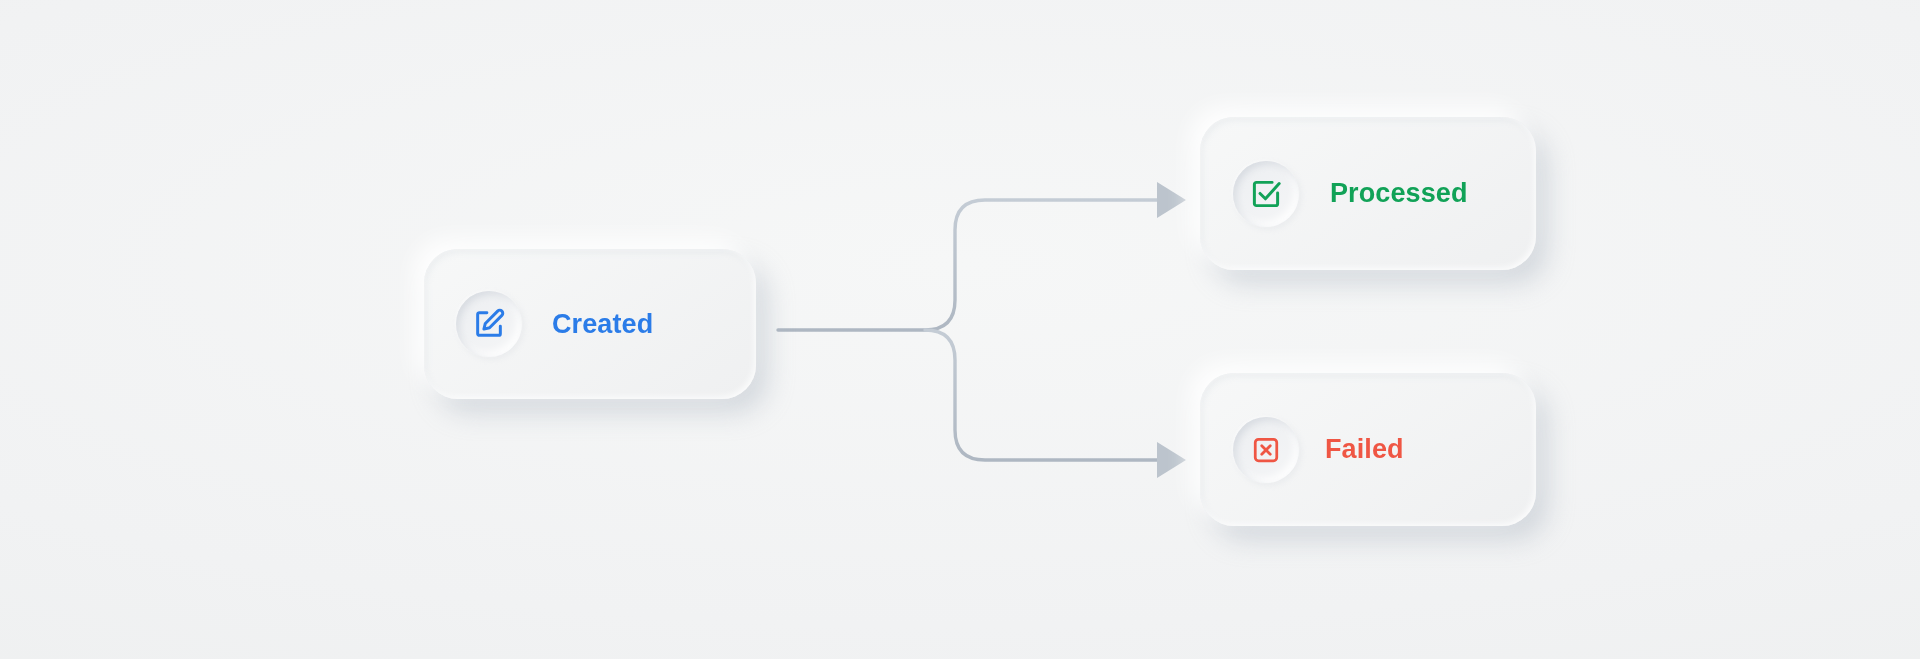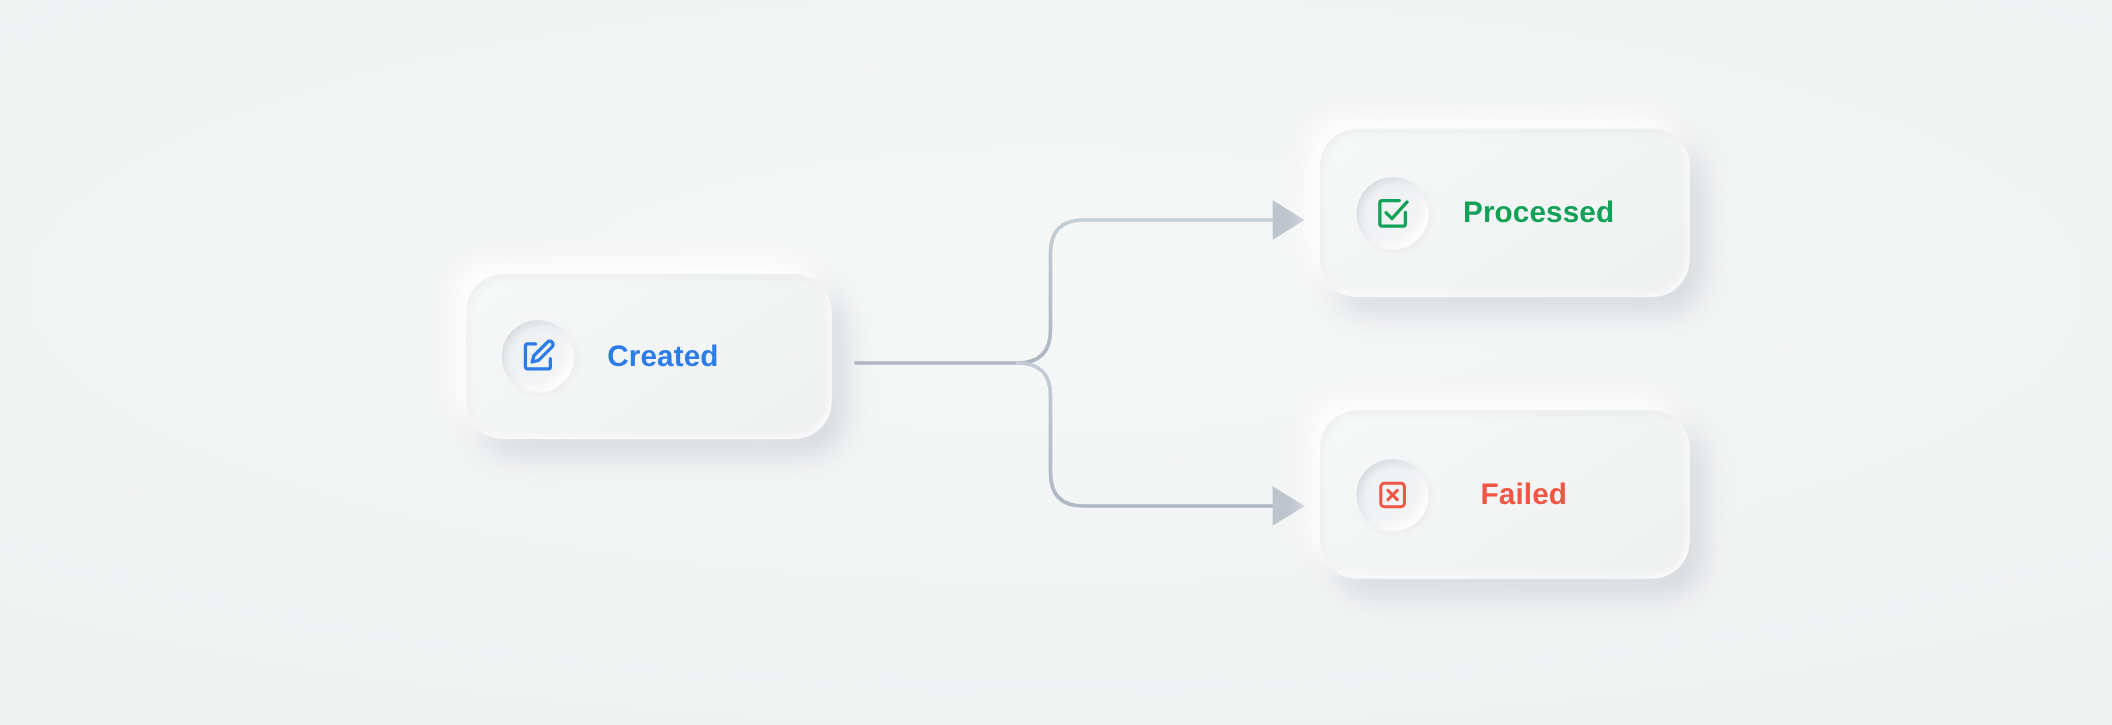--- a/index.html
+++ b/index.html
@@ -96,21 +96,21 @@
   #node-processed .node-label { margin-left: 31px; color: #11a257; }
 
   #node-failed {
     left: 1200px;
     top: 373px;
     width: 336px;
     height: 153px;
     padding-left: 33px;
     box-sizing: border-box;
   }
-  #node-failed .node-label { margin-left: 47px; color: #ef5644; }
+  #node-failed .node-label { margin-left: 26px; color: #ef5644; }
 </style>
 </head>
 <body>
 
 <div id="stage">
 
   <svg id="connectors" viewBox="0 0 1920 659" width="1920" height="659" aria-hidden="true">
     <defs>
       <linearGradient id="lineGrad" x1="0" y1="0" x2="0" y2="1">
         <stop offset="0%" stop-color="#c4ccd5"></stop>

